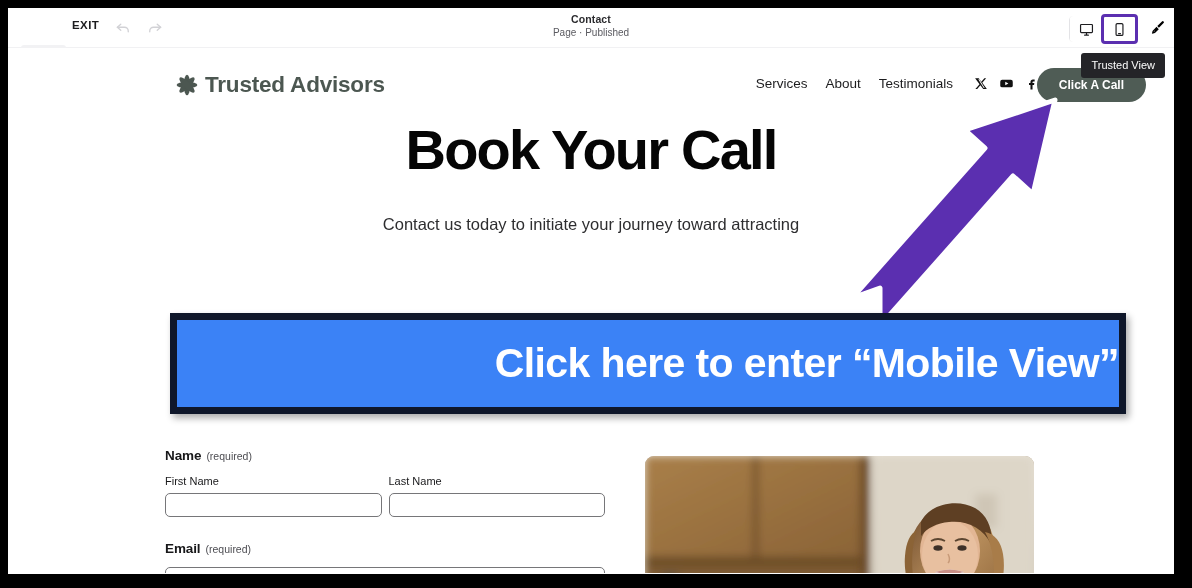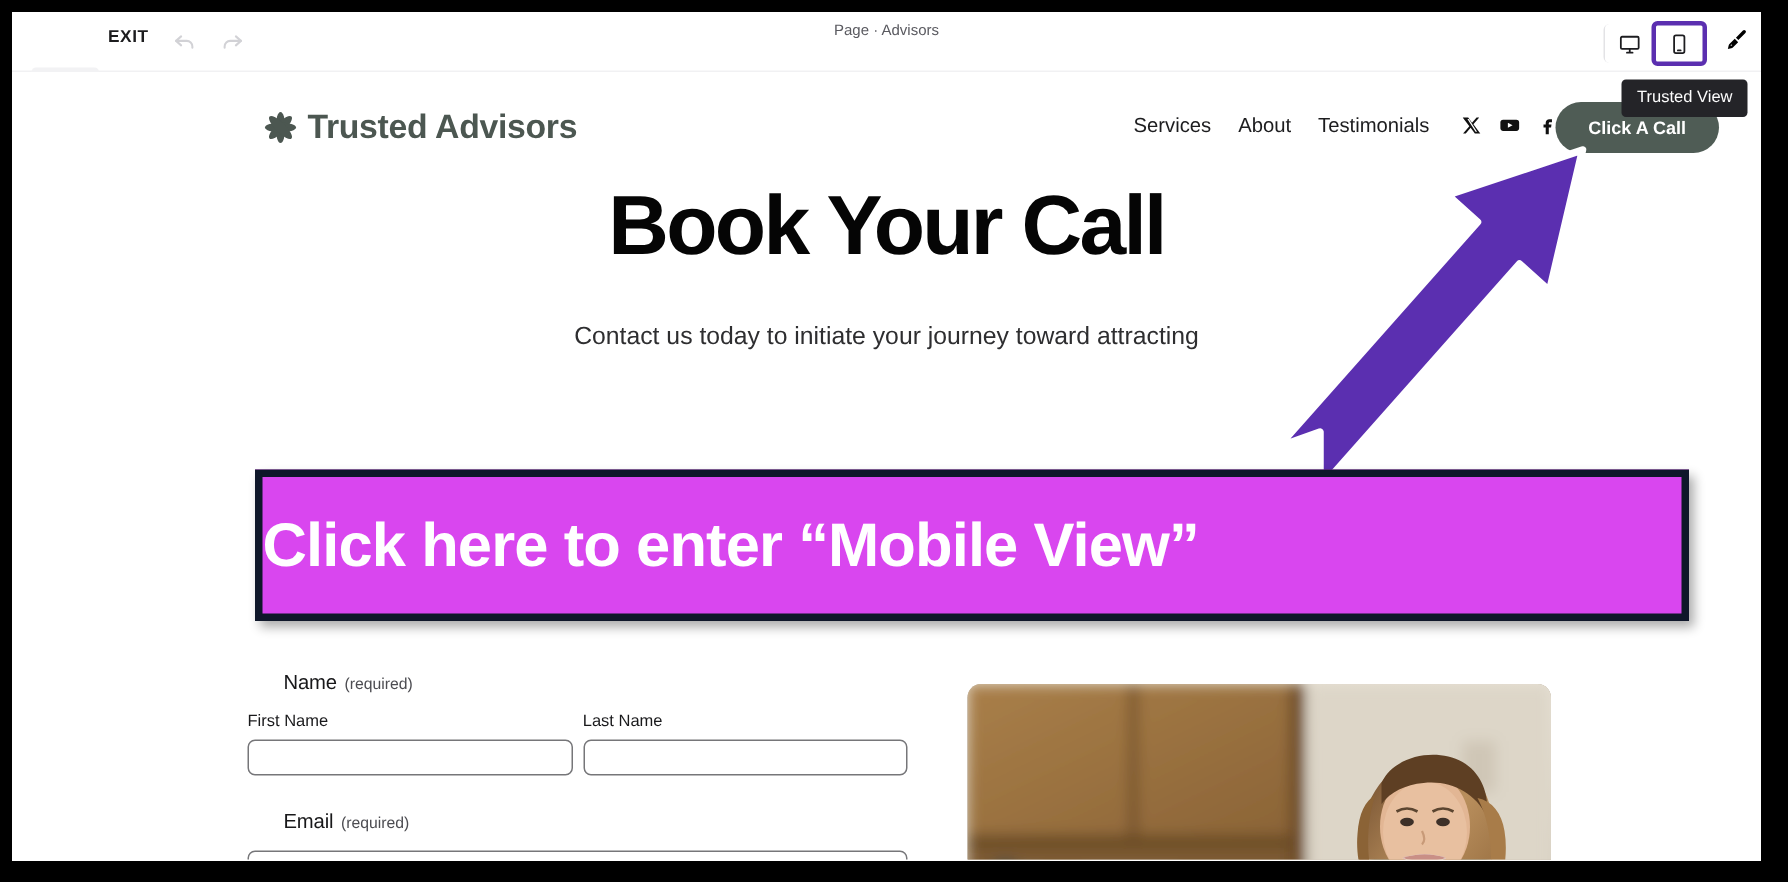--- a/index.html
+++ b/index.html
@@ -162,23 +162,22 @@
 
   
   .content-grid {
     position: absolute;
     left: 0; right: 0; top: 398px;
   }
   .form-col {
     position: absolute; left: 157px; top: 0; width: 440px;
   }
   .field-label {
-    font-size: 13.5px; font-weight: normal; color: #18181a;
+    font-size: 13.5px; font-weight: bold; color: #18181a;
     letter-spacing: -0.1px;
-    margin-left: 24px;
   }
   .field-req {
     font-size: 10.5px; color: #4d4d52; font-weight: normal; margin-left: 5px;
   }
   .name-row { display: flex; gap: 7px; margin-top: 11px; }
   .sub-field { flex: 1; }
   .sub-label { font-size: 11px; color: #19191b; margin-bottom: 6px; }
   .text-input {
     width: 100%; height: 24px;
     border: 1px solid #767679;
@@ -202,24 +201,24 @@
   .arrow-layer {
     position: absolute; left: 0; top: 0;
     width: 1166px; height: 566px;
     pointer-events: none;
     z-index: 20;
   }
   .banner {
     position: absolute;
     left: 162px; top: 265px;
     width: 956px; height: 101px;
-    background: #d946ef;
-    border: 5px solid #0f172a;
+    background: #3b82f6;
+    border: 7px solid #0f172a;
     box-shadow: 3px 4px 7px rgba(0,0,0,0.33);
-    display: flex; align-items: center; justify-content: flex-start;
+    display: flex; align-items: center; justify-content: flex-end;
     z-index: 30;
   }
   .banner-text {
     color: #ffffff;
     font-size: 41px;
     font-weight: bold;
     letter-spacing: -0.6px;
     white-space: nowrap;
   }
 </style>
@@ -240,21 +239,22 @@
       </svg>
     </div>
     <div class="redo-icon">
       <svg viewBox="0 0 24 24" fill="none" stroke="currentColor" stroke-width="1.8" stroke-linecap="round" stroke-linejoin="round">
         <path d="M15 7 L19.5 11 L15 15"></path>
         <path d="M19.5 11 H10 a5 5 0 0 0 -5 5 v1"></path>
       </svg>
     </div>
 
     <div class="page-meta">
-      <div class="page-status-txt">Page · Advisors</div>
+      <div class="page-title-txt">Contact</div>
+      <div class="page-status-txt">Page · Published</div>
     </div>
 
     <div class="view-toggle">
       <div class="view-btn desktop">
         <span>
           <svg width="15" height="15" viewBox="0 0 24 24" fill="none" stroke="currentColor" stroke-width="1.9" stroke-linecap="round" stroke-linejoin="round">
             <rect x="2.5" y="4" width="19" height="13" rx="1.3"></rect>
             <path d="M9 21 h6 M12 17 v4"></path>
           </svg>
         </span>

